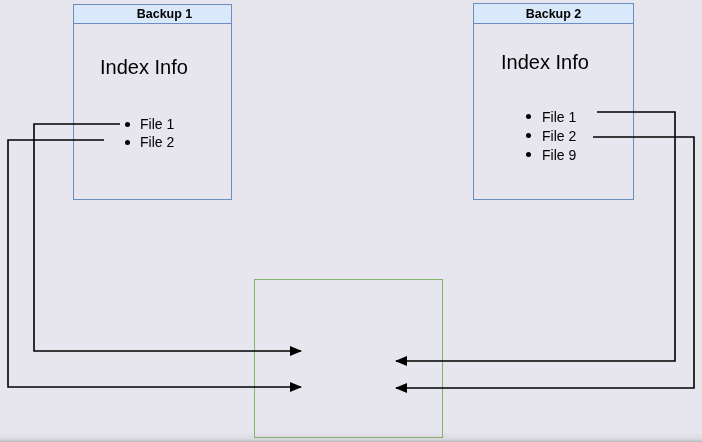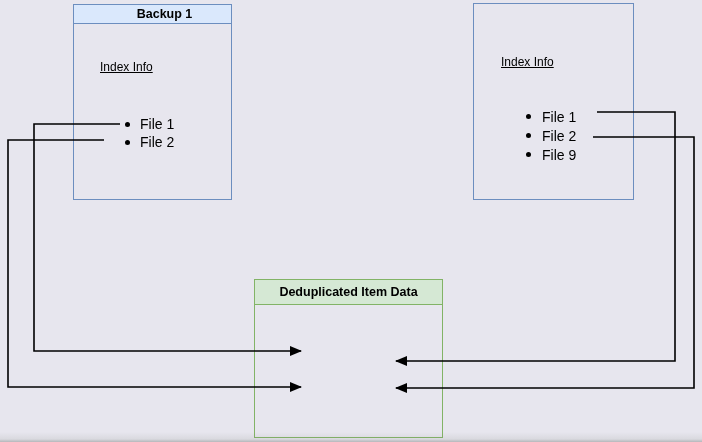--- a/index.html
+++ b/index.html
@@ -42,24 +42,23 @@
 
   #backup1 { left: 73px;  top: 4px;   width: 159px; height: 196px; }
   #backup1 .titlebar { height: 19px; padding-left: 24px; }
   #backup2 { left: 473px; top: 3px;   width: 161px; height: 197px; }
   #backup2 .titlebar { height: 20px; }
   #dedup   { left: 254px; top: 279px; width: 189px; height: 159px; }
   #dedup   .titlebar { height: 25px; }
 
   .subtitle {
     position: absolute;
-    font-size: 12px;
+    font-size: 20px;
     line-height: 20px;
     white-space: nowrap;
-    text-decoration: underline;
   }
   #backup1 .subtitle { left: 26px; top: 52px; }
   #backup2 .subtitle { left: 27px; top: 48px; }
 
   .filelist { position: absolute; list-style: none; }
   .filelist li {
     display: flex;
     align-items: center;
     font-size: 14px;
     white-space: nowrap;
@@ -106,39 +105,39 @@
         <span>File 1</span>
       </li>
       <li>
         <span class="bullet"></span>
         <span>File 2</span>
       </li>
     </ul>
   </div>
 
   <div id="backup2" class="node blue">
+    <div class="titlebar">Backup 2</div>
     <div class="subtitle">Index Info</div>
     <ul class="filelist">
       <li>
         <span class="bullet"></span>
         <span>File 1</span>
       </li>
       <li>
         <span class="bullet"></span>
         <span>File 2</span>
       </li>
       <li>
         <span class="bullet"></span>
         <span>File 9</span>
       </li>
     </ul>
   </div>
 
   <div id="dedup" class="node green">
-    <div class="titlebar">Deduplicated Item Data</div>
   </div>
 
   <svg id="edges" viewBox="0 0 702 442" xmlns="http://www.w3.org/2000/svg">
     <defs>
       <marker id="arrowhead" markerUnits="userSpaceOnUse" markerWidth="13" markerHeight="10" refX="11" refY="5" orient="auto">
         <path d="M0,0 L12,5 L0,10 Z" fill="#000"></path>
       </marker>
     </defs>
     <polyline points="120,124 34,124 34,351 301,351" marker-end="url(#arrowhead)"></polyline>
     <polyline points="104,140 8,140 8,387 301,387" marker-end="url(#arrowhead)"></polyline>

